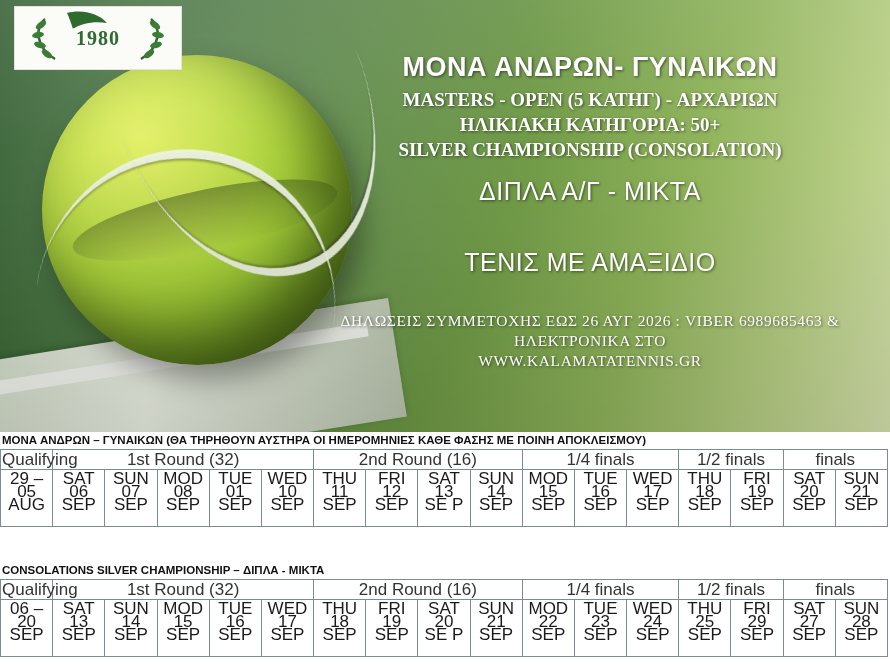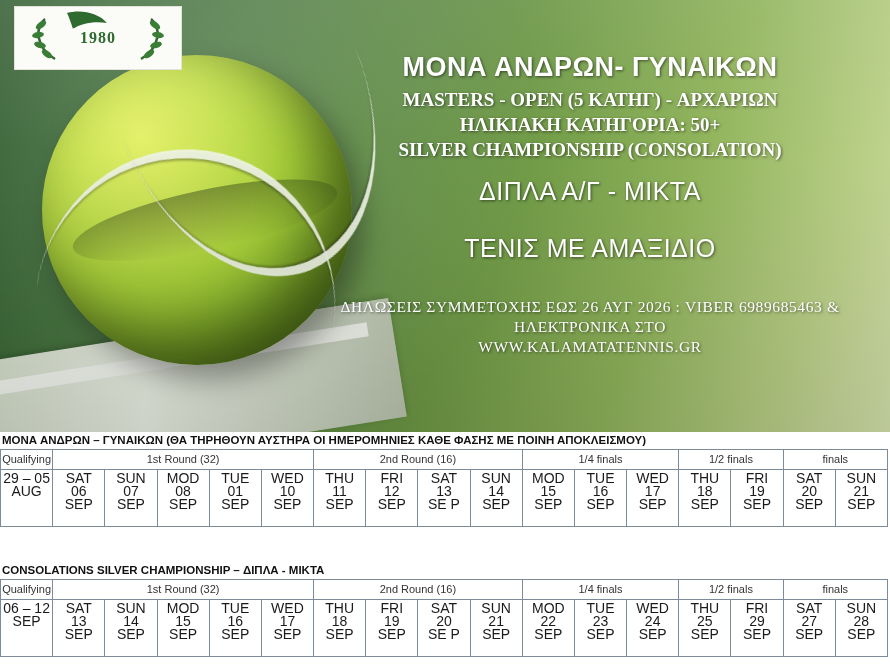--- a/index.html
+++ b/index.html
@@ -57,53 +57,53 @@
     background:linear-gradient(180deg, rgba(40,60,20,.45), rgba(40,60,20,0));
     border-radius:50%;transform:rotate(-12deg);
   }
   
   .logo{
     position:absolute;left:14px;top:6px;width:166px;height:62px;
     background:#fbfbf7;border:1px solid #e3e3dc;
     display:flex;align-items:center;justify-content:center;
   }
   .logo-year{
-    font-family:"Liberation Serif", serif;font-weight:bold;font-size:16px;color:#2f6a2f;letter-spacing:1px;
+    font-family:"Liberation Serif", serif;font-weight:bold;font-size:20px;color:#2f6a2f;letter-spacing:1px;
   }
   .logo svg{position:absolute;left:0;top:0;}
   
   .hero-text{
     position:absolute;left:300px;top:52px;width:580px;text-align:center;color:#ffffff;
     text-shadow:1px 1px 3px rgba(0,0,0,.55);
   }
   .t-line1{font-size:27px;letter-spacing:.5px;margin-bottom:6px;font-weight:bold;}
   .t-line2{font-family:"Liberation Serif", serif;font-weight:bold;font-size:19px;margin-bottom:3px;}
   .t-line3{font-family:"Liberation Serif", serif;font-weight:bold;font-size:19px;margin-bottom:3px;}
   .t-line4{font-family:"Liberation Serif", serif;font-weight:bold;font-size:19px;margin-bottom:16px;}
-  .t-line5{font-size:25px;margin-bottom:28px;letter-spacing:.5px;}
+  .t-line5{font-size:25px;margin-bottom:42px;letter-spacing:.5px;}
   .t-line6{font-size:25px;margin-bottom:34px;letter-spacing:.5px;}
   .t-sub{font-family:"Liberation Serif", serif;font-size:15.5px;line-height:20px;letter-spacing:.6px;}
   
   .section{position:absolute;left:0;width:738px;}
   .sec1{top:434px;}
   .sec2{top:564px;}
   .sec-title{
     font-size:11.5px;font-weight:bold;color:#111;padding:0 0 3px 2px;
   }
   table.sched{border-collapse:collapse;table-layout:fixed;width:888px;}
   table.sched td{
     border:1px solid #7d8a9a;
-    font-size:14px;color:#1a1a1a;
+    font-size:17px;color:#1a1a1a;
     text-align:center;vertical-align:top;
     padding:2px 1px;
     background:#ffffff;
     line-height:13px;
   }
   tr.phase td{
-    font-size:11px;color:#333;padding:2px 1px;height:15px;vertical-align:middle;
+    font-size:17px;color:#333;padding:2px 1px;height:15px;vertical-align:middle;
   }
   .ph-qual{background:#dfe6ee;}
   .ph-r1{background:#dde7f1;}
   .ph-r2{background:#d9e4ef;}
   .ph-q{background:#7ec3dd;color:#fff;}
   .ph-h{background:#7ec3dd;color:#fff;}
   .ph-f{background:#7ec3dd;color:#fff;}
   tr.days td{height:52px;}
   td.range{font-size:12px;padding-top:10px;}
   .dnum{display:block;}
@@ -197,21 +197,21 @@
     <tbody>
       <tr class="phase">
         <td class="ph-qual">Qualifying</td>
         <td class="ph-r1" colspan="5">1st Round (32)</td>
         <td class="ph-r2" colspan="4">2nd Round  (16)</td>
         <td class="ph-q" colspan="3">1/4 finals</td>
         <td class="ph-h" colspan="2">1/2 finals</td>
         <td class="ph-f" colspan="2">finals</td>
       </tr>
       <tr class="days">
-        <td class="range">06 – 12 SEP</td>
+        <td class="range">06 – 20 SEP</td>
         <td><span class="dow">SAT</span><span class="dnum">13</span><span class="dmon">SEP</span></td>
         <td><span class="dow">SUN</span><span class="dnum">14</span><span class="dmon">SEP</span></td>
         <td><span class="dow">MOD</span><span class="dnum">15</span><span class="dmon">SEP</span></td>
         <td><span class="dow">TUE</span><span class="dnum">16</span><span class="dmon">SEP</span></td>
         <td><span class="dow">WED</span><span class="dnum">17</span><span class="dmon">SEP</span></td>
         <td><span class="dow">THU</span><span class="dnum">18</span><span class="dmon">SEP</span></td>
         <td><span class="dow">FRI</span><span class="dnum">19</span><span class="dmon">SEP</span></td>
         <td><span class="dow">SAT</span><span class="dnum">20</span><span class="dmon">SE P</span></td>
         <td><span class="dow">SUN</span><span class="dnum">21</span><span class="dmon">SEP</span></td>
         <td><span class="dow">MOD</span><span class="dnum">22</span><span class="dmon">SEP</span></td>

